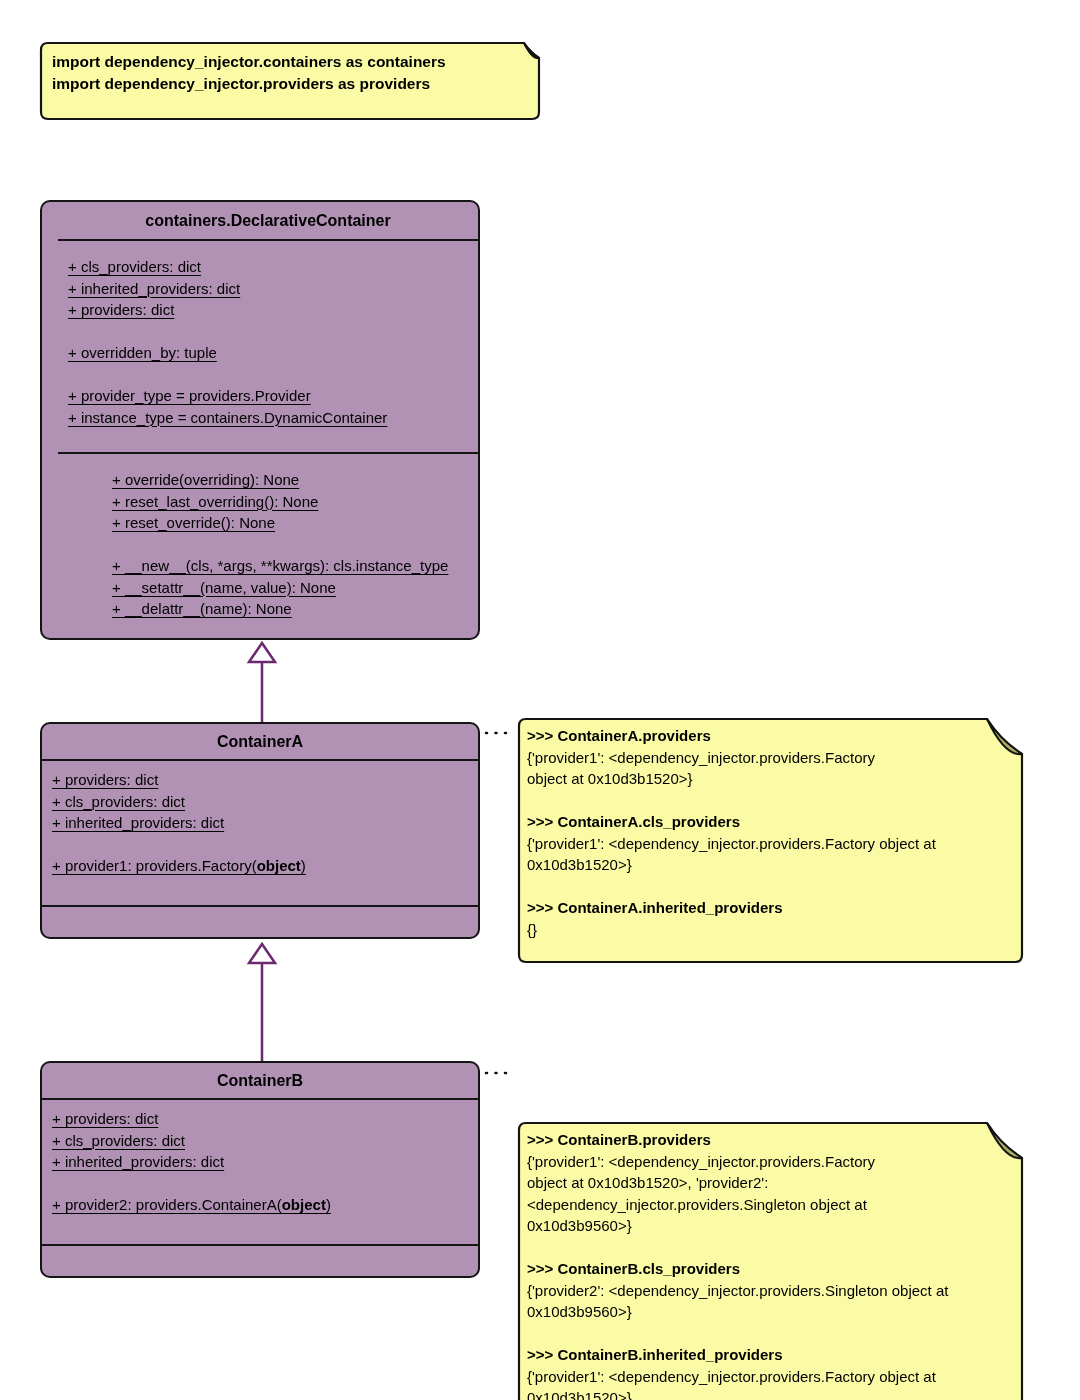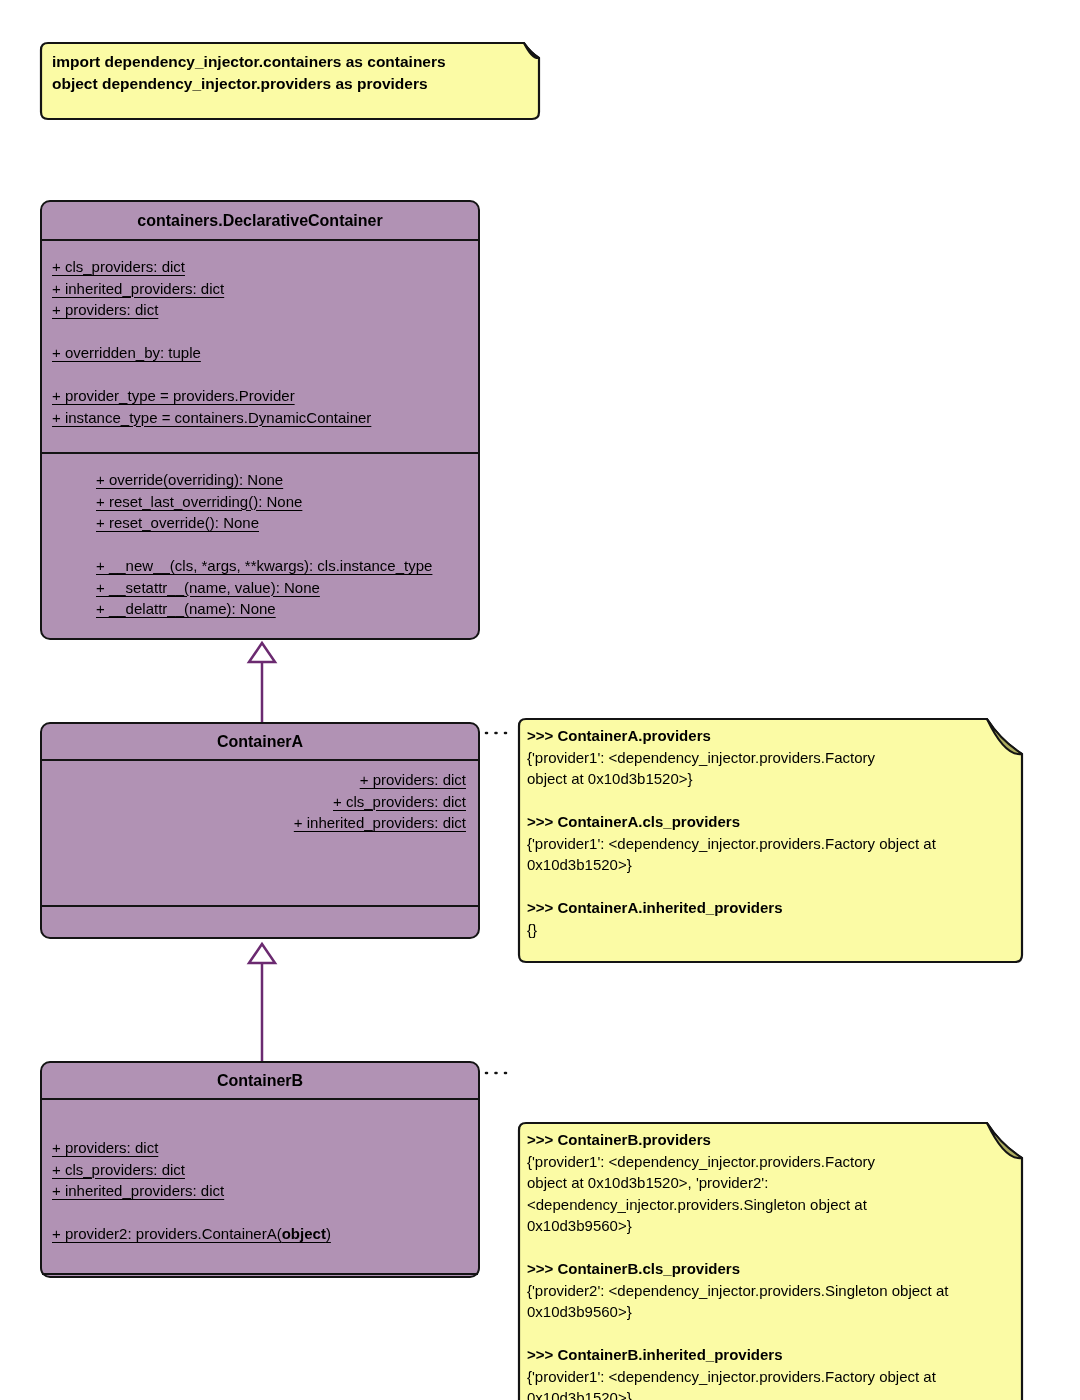--- a/index.html
+++ b/index.html
@@ -60,44 +60,44 @@
     <polygon class="inherit-head" points="262,944 249,963 275,963"></polygon>
     <line class="note-link" x1="486" y1="733" x2="514" y2="733"></line>
     <line class="note-link" x1="486" y1="1073" x2="514" y2="1073"></line>
   </svg>
 
   <div class="note import-note" style="left:40px; top:42px; width:500px; height:56px;">
     <svg class="note-shape" width="500" height="78" viewBox="0 0 500 78" style="overflow: visible;">
         <path d="M 8 1 L 484 1 Q 490.08 9.92 499 16 L 499 70 Q 499 77 492 77 L 8 77 Q 1 77 1 70 L 1 8 Q 1 1 8 1 Z" fill="#FBFBA5" stroke="#141414" stroke-width="2.2"></path>
         <path d="M 484 1 Q 492 17.28 499 16 Q 490.08 9.92 484 1 Z" fill="#ADAD5F" stroke="#141414" stroke-width="2" stroke-linejoin="round"></path>
       </svg>
-    <div class="note-text"><div class="line bold">import dependency_injector.containers as containers</div><div class="line bold">object dependency_injector.providers as providers</div></div>
+    <div class="note-text"><div class="line bold">import dependency_injector.containers as containers</div><div class="line bold">import dependency_injector.providers as providers</div></div>
   </div>
 
-  <div class="uml-class" style="left:40px; top:200px; width:440px; height:440px;">
+  <div class="uml-class" style="left:40px; top:200px; width:440px; height:440px;padding-left:16px;">
     <div class="title" style="height:37px;">containers.DeclarativeContainer</div>
     <div class="compartment attrs" style="height:213px;"><div class="line">+ cls_providers: dict</div><div class="line">+ inherited_providers: dict</div><div class="line">+ providers: dict</div><div class="line spacer"></div><div class="line">+ overridden_by: tuple</div><div class="line spacer"></div><div class="line">+ provider_type = providers.Provider</div><div class="line">+ instance_type = containers.DynamicContainer</div></div>
     <div class="compartment methods"><div class="line">+ override(overriding): None</div><div class="line">+ reset_last_overriding(): None</div><div class="line">+ reset_override(): None</div><div class="line spacer"></div><div class="line">+ __new__(cls, *args, **kwargs): cls.instance_type</div><div class="line">+ __setattr__(name, value): None</div><div class="line">+ __delattr__(name): None</div></div>
   </div>
 
-  <div class="uml-class" style="left:40px; top:722px; width:440px; height:217px;text-align:right;">
+  <div class="uml-class" style="left:40px; top:722px; width:440px; height:217px;">
     <div class="title" style="height:35px;">ContainerA</div>
-    <div class="compartment attrs" style="height:146px; padding-top:8px;"><div class="line">+ providers: dict</div><div class="line">+ cls_providers: dict</div><div class="line">+ inherited_providers: dict</div><div class="line spacer"></div></div>
+    <div class="compartment attrs" style="height:146px; padding-top:8px;"><div class="line">+ providers: dict</div><div class="line">+ cls_providers: dict</div><div class="line">+ inherited_providers: dict</div><div class="line spacer"></div><div class="line"><span>+ provider1: providers.Factory(</span><span class="bold">object</span><span>)</span></div></div>
     <div class="compartment methods"></div>
   </div>
 
   <div class="note" style="left:518px; top:718px; width:436px; height:245px;">
     <svg class="note-shape" width="505" height="245" viewBox="0 0 505 245" style="overflow: visible;">
         <path d="M 8 1 L 469 1 Q 482.68 22.32 504 36 L 504 237 Q 504 244 497 244 L 8 244 Q 1 244 1 237 L 1 8 Q 1 1 8 1 Z" fill="#FBFBA5" stroke="#141414" stroke-width="2.2"></path>
         <path d="M 469 1 Q 487 38.88 504 36 Q 482.68 22.32 469 1 Z" fill="#ADAD5F" stroke="#141414" stroke-width="2" stroke-linejoin="round"></path>
       </svg>
     <div class="note-text"><div class="line bold">&gt;&gt;&gt; ContainerA.providers</div><div class="line">{'provider1': &lt;dependency_injector.providers.Factory</div><div class="line">object at 0x10d3b1520&gt;}</div><div class="line spacer"></div><div class="line bold">&gt;&gt;&gt; ContainerA.cls_providers</div><div class="line">{'provider1': &lt;dependency_injector.providers.Factory object at</div><div class="line">0x10d3b1520&gt;}</div><div class="line spacer"></div><div class="line bold">&gt;&gt;&gt; ContainerA.inherited_providers</div><div class="line">{}</div></div>
   </div>
 
-  <div class="uml-class" style="left:40px; top:1061px; width:440px; height:217px;gap:29px;">
+  <div class="uml-class" style="left:40px; top:1061px; width:440px; height:217px;">
     <div class="title" style="height:35px;">ContainerB</div>
     <div class="compartment attrs" style="height:146px; padding-top:8px;"><div class="line">+ providers: dict</div><div class="line">+ cls_providers: dict</div><div class="line">+ inherited_providers: dict</div><div class="line spacer"></div><div class="line"><span>+ provider2: providers.ContainerA(</span><span class="bold">object</span><span>)</span></div></div>
     <div class="compartment methods"></div>
   </div>
 
   <div class="note" style="left:518px; top:1122px; width:505px; height:345px;">
     <svg class="note-shape" width="505" height="303" viewBox="0 0 505 303" style="overflow: visible;">
         <path d="M 8 1 L 469 1 Q 482.68 22.32 504 36 L 504 295 Q 504 302 497 302 L 8 302 Q 1 302 1 295 L 1 8 Q 1 1 8 1 Z" fill="#FBFBA5" stroke="#141414" stroke-width="2.2"></path>
         <path d="M 469 1 Q 487 38.88 504 36 Q 482.68 22.32 469 1 Z" fill="#ADAD5F" stroke="#141414" stroke-width="2" stroke-linejoin="round"></path>
       </svg>

